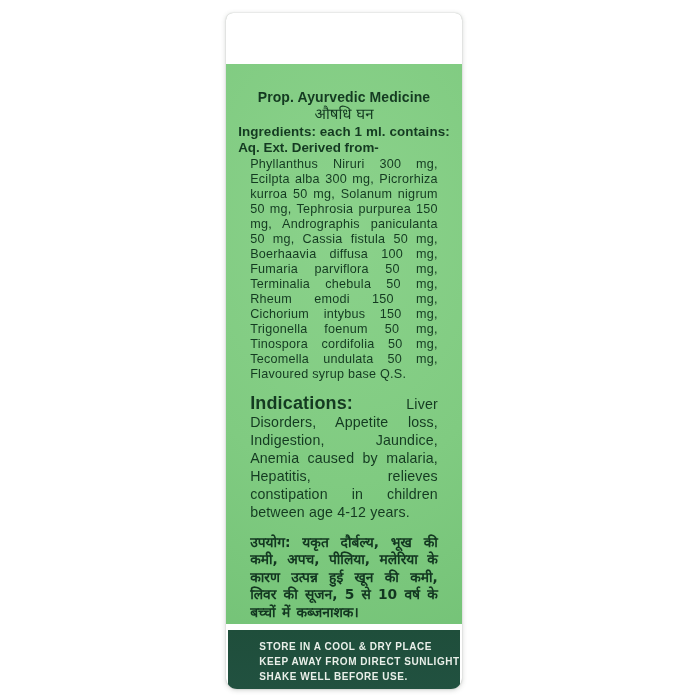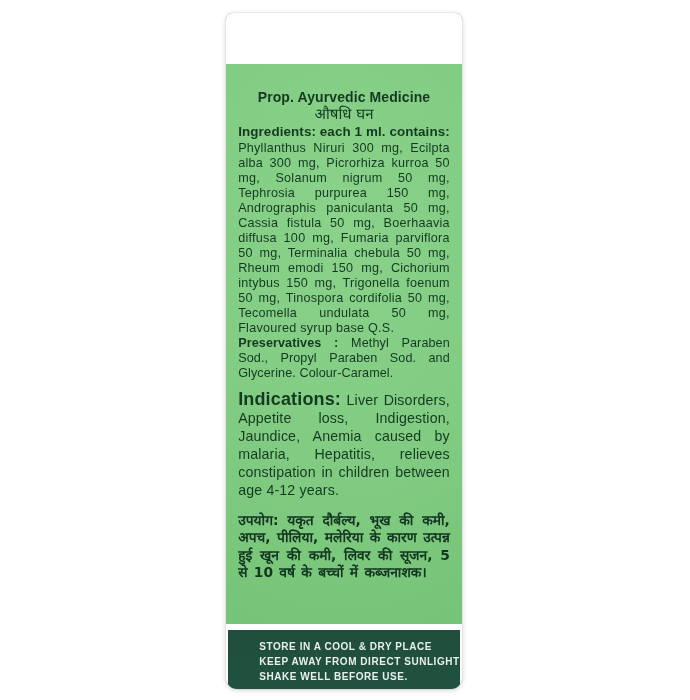--- a/index.html
+++ b/index.html
@@ -65,21 +65,21 @@
     font-weight: 700;
     letter-spacing: .1px;
     white-space: nowrap;
   }
   .hdr-aq {
     margin: 0;
     font-size: 13.4px; line-height: 16px;
     font-weight: 700;
   }
   .para {
-    margin: 0;
+    margin: 12px;
     text-align: justify;
     text-justify: inter-word;
   }
   .para-ingredients {
     margin-top: 1px;
     font-size: 12.6px;
     line-height: 15px;
     letter-spacing: .25px;
   }
   .para-preservatives {
@@ -138,24 +138,24 @@
     <div class="sep-top"></div>
 
     <div class="body-green">
 
       <p class="hdr-en">Prop. Ayurvedic Medicine</p>
 
       <p class="hdr-hi">औषधि घन</p>
 
       <p class="hdr-ing">Ingredients: each 1 ml. contains:</p>
 
+      <p class="hdr-aq">Aq. Ext. Derived from-</p>
 
       <p class="para para-ingredients">Phyllanthus Niruri 300 mg, Ecilpta alba 300 mg, Picrorhiza kurroa 50 mg, Solanum nigrum 50 mg, Tephrosia purpurea 150 mg, Andrographis paniculanta 50 mg, Cassia fistula 50 mg, Boerhaavia diffusa 100 mg, Fumaria parviflora 50 mg, Terminalia chebula 50 mg, Rheum emodi 150 mg, Cichorium intybus 150 mg, Trigonella foenum 50 mg, Tinospora cordifolia 50 mg, Tecomella undulata 50 mg, Flavoured syrup base Q.S.</p>
 
-      <p class="para para-preservatives"><b>Preservatives :</b> <span>Methyl Paraben Sod., Propyl Paraben Sod. and Glycerine. Colour-Caramel.</span></p>
 
       <p class="para para-indications"><b class="ind-label">Indications:</b> <span>Liver Disorders, Appetite loss, Indigestion, Jaundice, Anemia caused by malaria, Hepatitis, relieves constipation in children between age 4-12 years.</span></p>
 
       <p class="para para-usage-hindi"><b>उपयोग:</b> <span>यकृत दौर्बल्य, भूख की कमी, अपच, पीलिया, मलेरिया के कारण उत्पन्न हुई खून की कमी, लिवर की सूजन, 5 से 10 वर्ष के बच्चों में कब्जनाशक।</span></p>
 
     </div>
 
     <div class="sep-bottom"></div>
 
     <div class="band-bottom">

